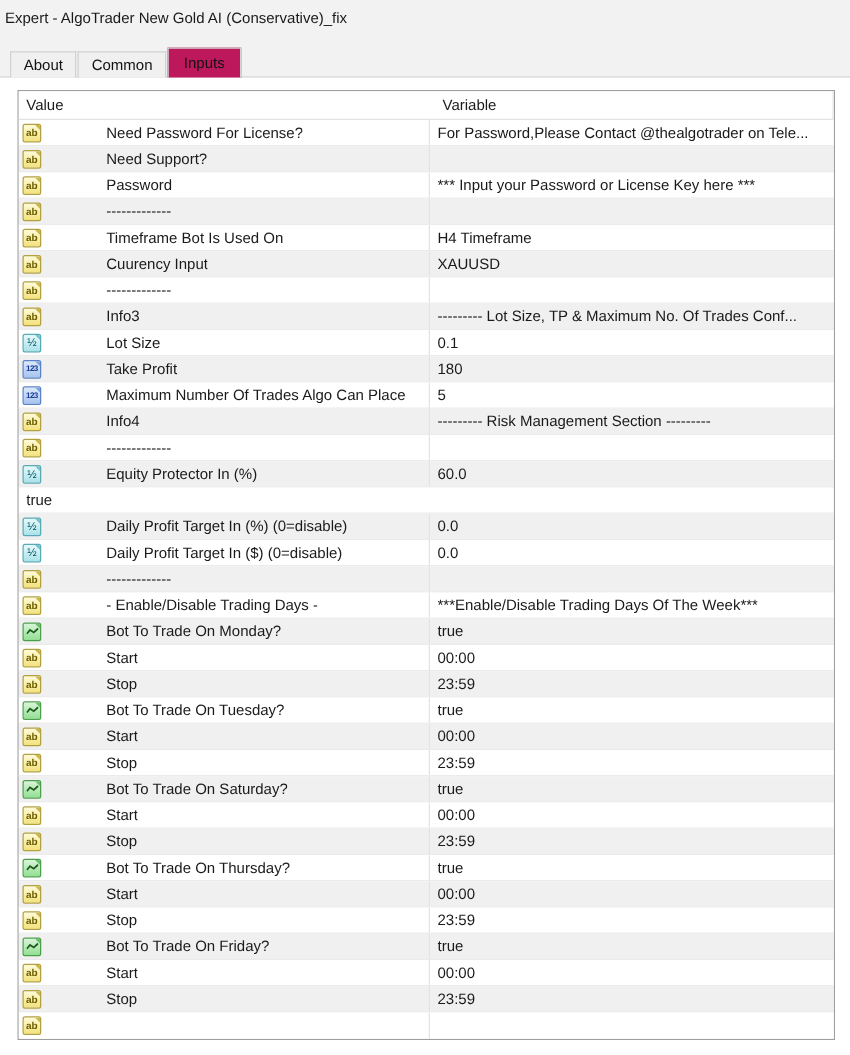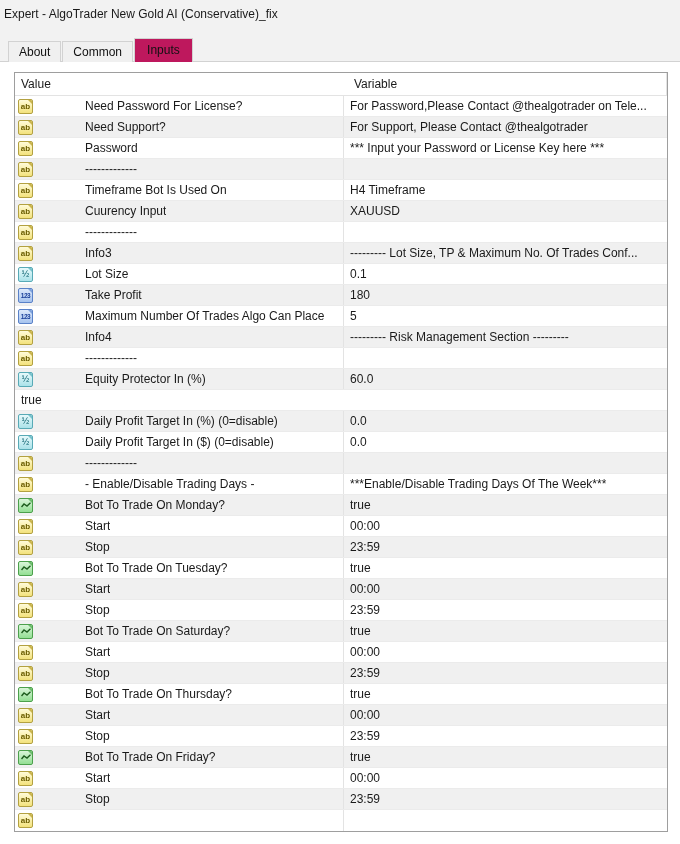--- a/index.html
+++ b/index.html
@@ -89,23 +89,20 @@
     <div class="cell val-cell">
       <span class="val-label">For Password,Please Contact @thealgotrader on Tele...</span>
     </div>
   </div>
 
   <div class="row alt">
     <div class="cell var-cell">
       <span class="icon icon-text">ab</span>
       <span class="var-label">Need Support?</span>
     </div>
-    <div class="cell val-cell">
-      <span class="val-label">For Support, Please Contact @thealgotrader</span>
-    </div>
   </div>
 
   <div class="row">
     <div class="cell var-cell">
       <span class="icon icon-text">ab</span>
       <span class="var-label">Password</span>
     </div>
     <div class="cell val-cell">
       <span class="val-label">*** Input your Password or License Key here ***</span>
     </div>

